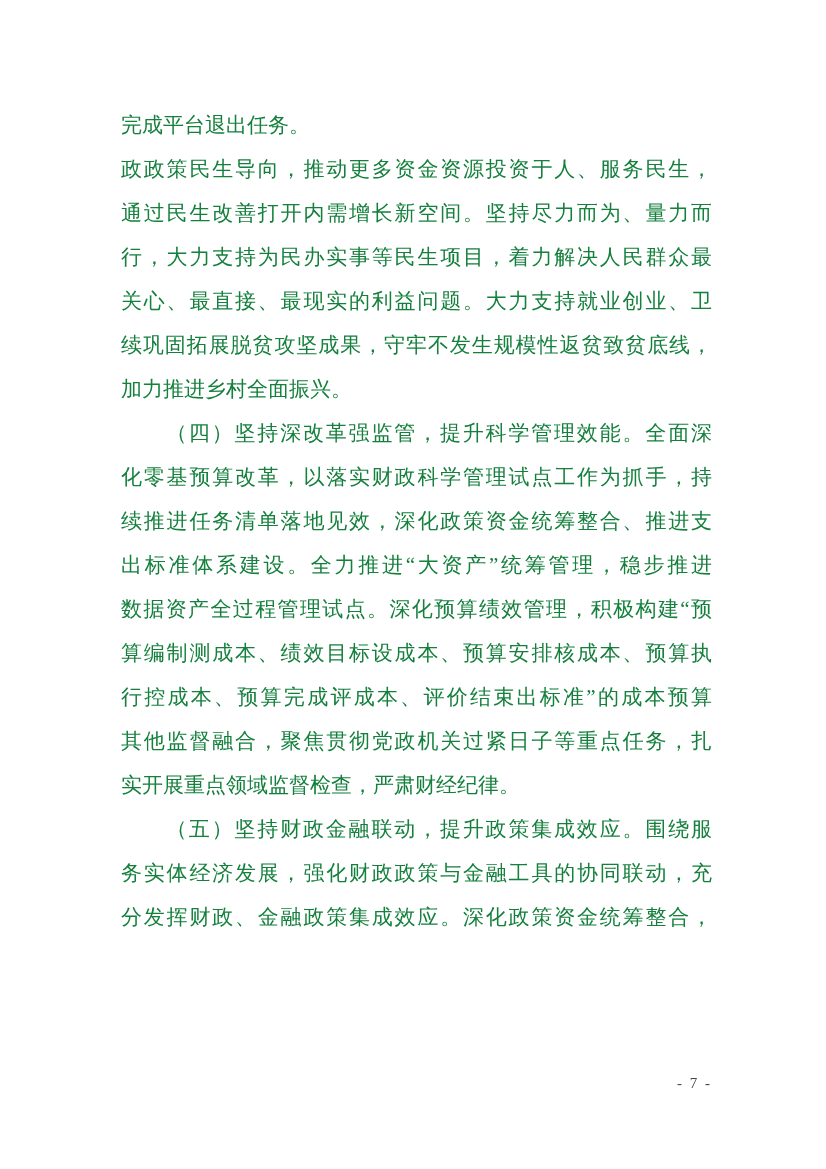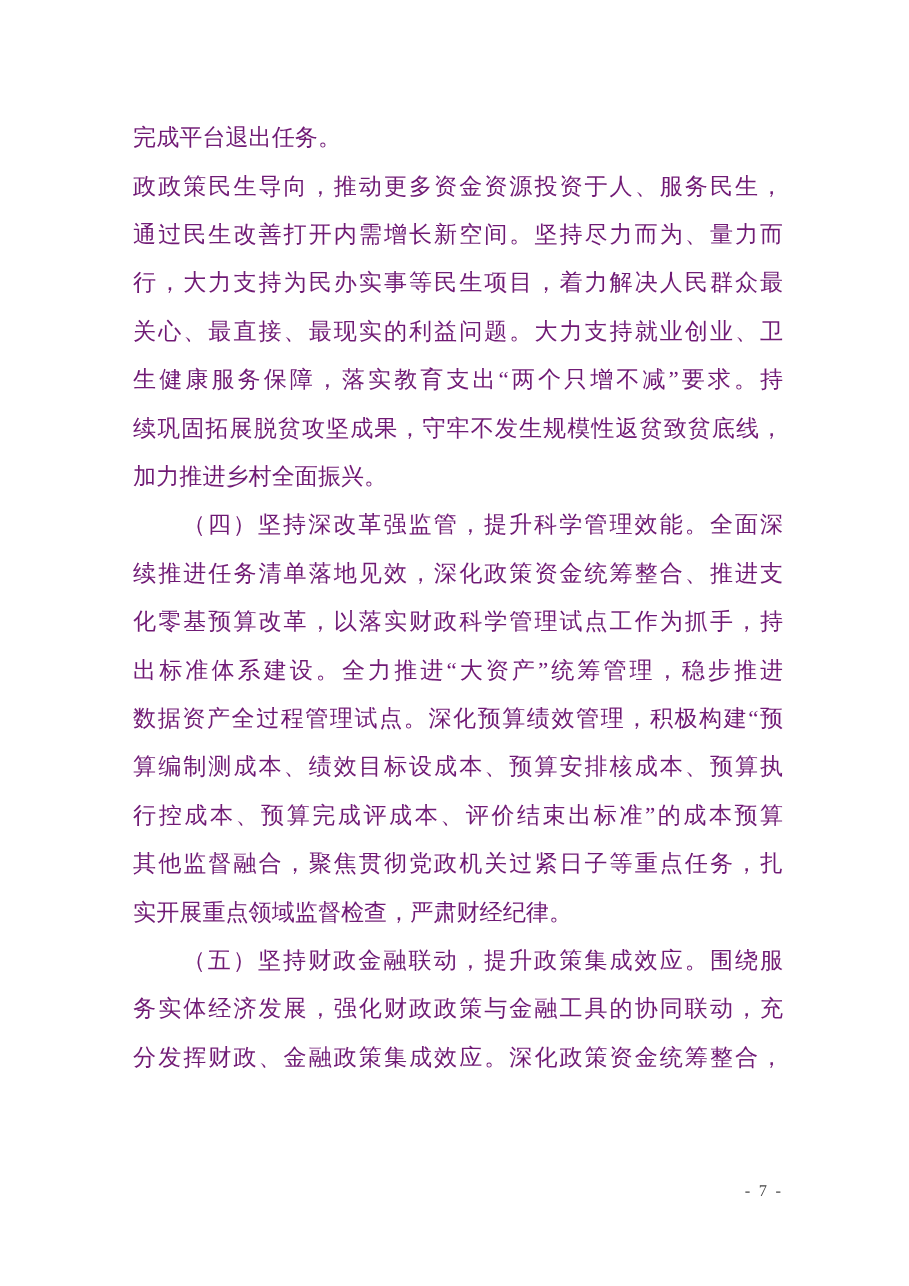--- a/index.html
+++ b/index.html
@@ -23,21 +23,21 @@
     position: absolute;
     left: 121px;
     top: 103px;
     width: 591px;
   }
   .line {
     height: 44px;
     line-height: 44px;
     font-size: 21px;
     font-weight: 400;
-    color: #701a75;
+    color: #15803d;
     white-space: normal;
     overflow: visible;
   }
   .line.full {
     text-align: justify;
     text-align-last: justify;
   }
   .line.short {
     text-align: left;
     text-align-last: left;
@@ -61,26 +61,25 @@
 </head>
 <body>
 
 <div class="page">
   <div class="text-block">
       <div class="line short">完成平台退出任务。</div>
       <div class="line full">政政策民生导向，推动更多资金资源投资于人、服务民生，</div>
       <div class="line full">通过民生改善打开内需增长新空间。坚持尽力而为、量力而</div>
       <div class="line full">行，大力支持为民办实事等民生项目，着力解决人民群众最</div>
       <div class="line full">关心、最直接、最现实的利益问题。大力支持就业创业、卫</div>
-      <div class="line full">生健康服务保障，落实教育支出“两个只增不减”要求。持</div>
       <div class="line full">续巩固拓展脱贫攻坚成果，守牢不发生规模性返贫致贫底线，</div>
       <div class="line short">加力推进乡村全面振兴。</div>
       <div class="line full indent">（四）坚持深改革强监管，提升科学管理效能。全面深</div>
+      <div class="line full">化零基预算改革，以落实财政科学管理试点工作为抓手，持</div>
       <div class="line full">续推进任务清单落地见效，深化政策资金统筹整合、推进支</div>
-      <div class="line full">化零基预算改革，以落实财政科学管理试点工作为抓手，持</div>
       <div class="line full">出标准体系建设。全力推进“大资产”统筹管理，稳步推进</div>
       <div class="line full">数据资产全过程管理试点。深化预算绩效管理，积极构建“预</div>
       <div class="line full">算编制测成本、绩效目标设成本、预算安排核成本、预算执</div>
       <div class="line full">行控成本、预算完成评成本、评价结束出标准”的成本预算</div>
       <div class="line full">其他监督融合，聚焦贯彻党政机关过紧日子等重点任务，扎</div>
       <div class="line short">实开展重点领域监督检查，严肃财经纪律。</div>
       <div class="line full indent">（五）坚持财政金融联动，提升政策集成效应。围绕服</div>
       <div class="line full">务实体经济发展，强化财政政策与金融工具的协同联动，充</div>
       <div class="line full">分发挥财政、金融政策集成效应。深化政策资金统筹整合，</div>
     </div>

